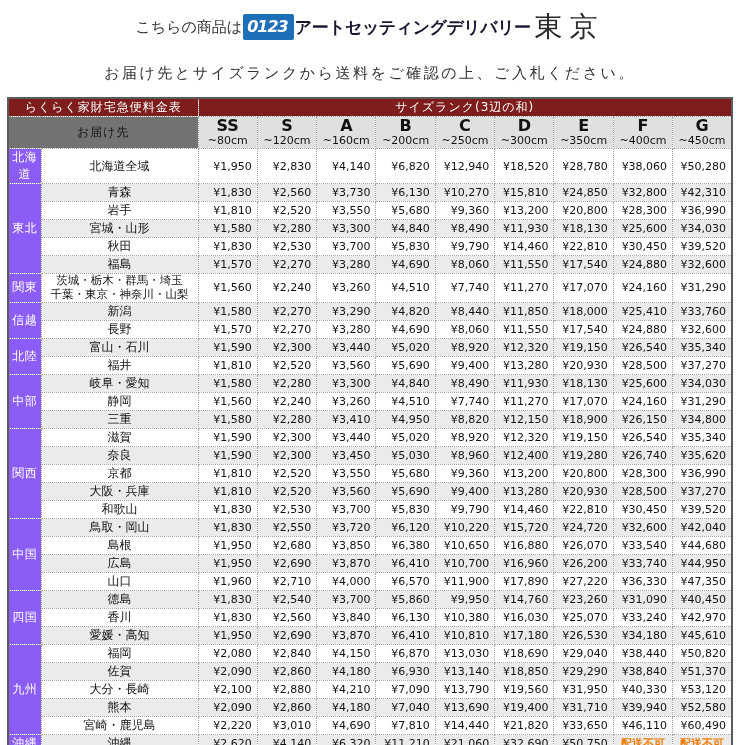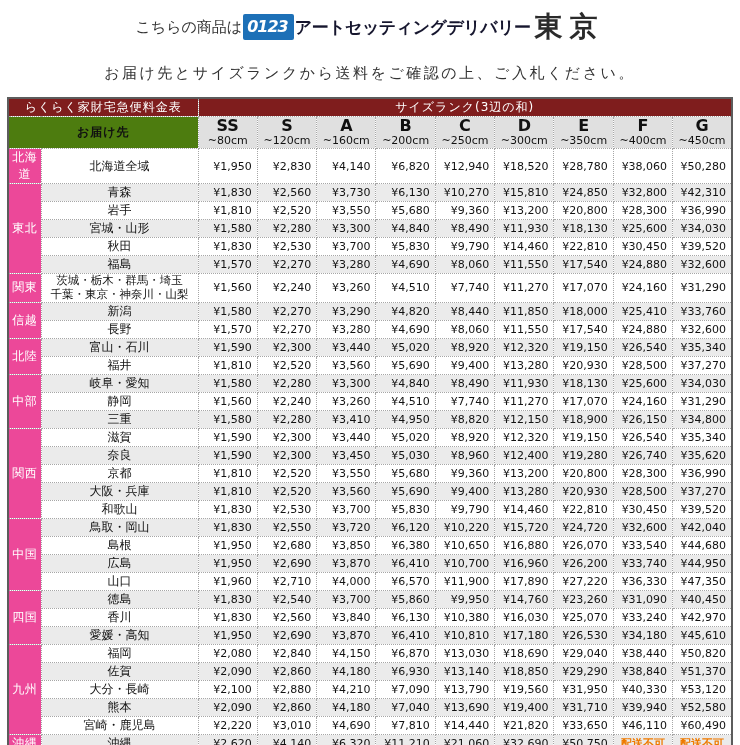--- a/index.html
+++ b/index.html
@@ -17,21 +17,21 @@
   }
   .badge{
     background:#1d70b7;color:#ffffff;font-weight:bold;font-style:italic;
     font-size:16px;line-height:1;padding:5px 6px 5px 4px;border-radius:2px;
     letter-spacing:-1px;
   }
   .logoname{
     font-weight:bold;color:#16162e;font-size:17px;letter-spacing:-0.5px;
   }
   .city{
-    font-size:28px;color:#2b2b2b;letter-spacing:7px;margin-left:3px;font-weight:bold;
+    font-size:28px;color:#2b2b2b;letter-spacing:7px;margin-left:3px;
   }
   .subtitle{
     text-align:center;font-size:15px;letter-spacing:2.5px;color:#333;
     margin-top:18px;height:22px;
   }
 
   
   table.rates{
     border-collapse:collapse;table-layout:fixed;
     width:726px;margin:11px 0 0 7px;
@@ -45,30 +45,30 @@
   .rates thead tr.dark-row{height:17px;}
   .rates thead tr.size-row{height:26px;}
   .rates tbody tr{height:18px;}
   .rates tbody tr.tall{height:15px;margin-top:32px;}
 
   th.dark{
     background:#7f1d1d;color:#ffffff;font-weight:normal;font-size:12px;
     text-align:center;letter-spacing:1px;
   }
   th.lite{
-    background:#4d7c0f;color:#111;font-weight:bold;font-size:12px;
+    background:#737373;color:#111;font-weight:normal;font-size:12px;
     letter-spacing:1px;
   }
   th.size-col{
     background:#e0e0e0;color:#111;font-weight:normal;font-size:11px;
     text-align:center;line-height:1.15;
   }
   th.size-col .rank{font-size:16px;font-weight:bold;}
   td.region{
-    background:#ec4899;color:#ffffff;font-size:12px;text-align:center;
+    background:#8b5cf6;color:#ffffff;font-size:12px;text-align:center;
     letter-spacing:0.5px;
   }
   td.dest{
     font-size:12px;text-align:center;color:#111;white-space:pre-line;
     line-height:1.2;
   }
   tr.tall td.dest{font-size:11.5px;}
   td.price{
     font-size:11px;text-align:right;padding-right:5px;color:#111;
     white-space:nowrap;

